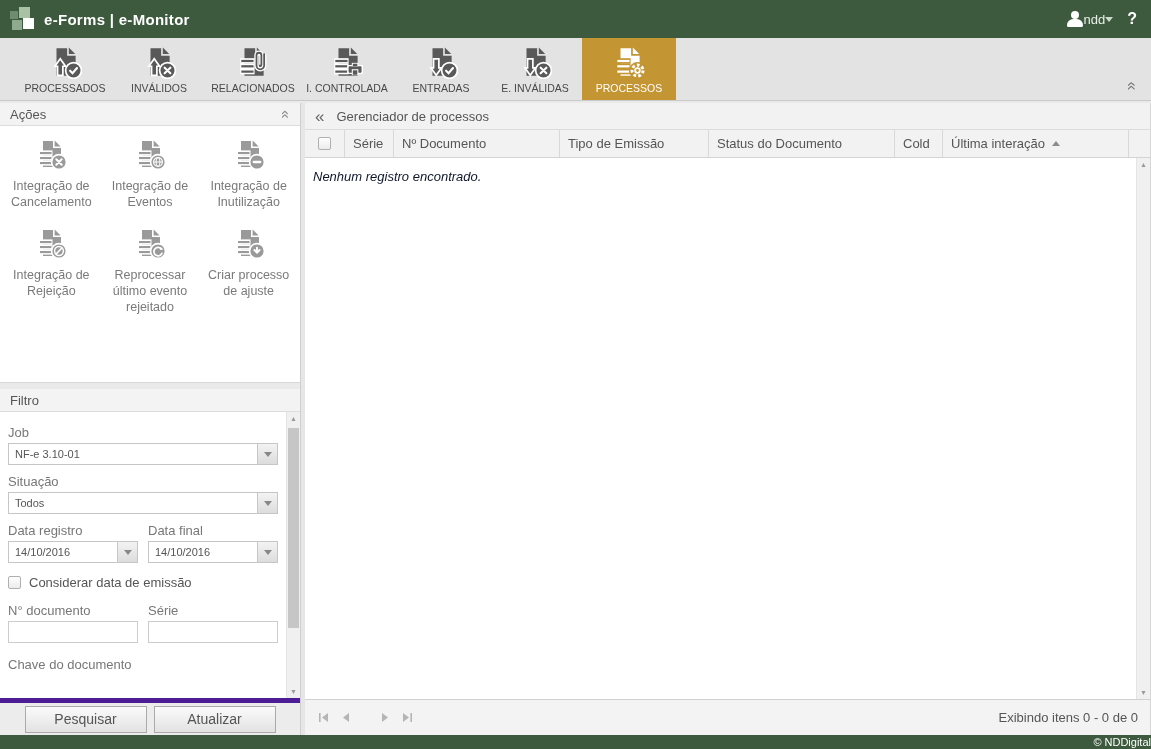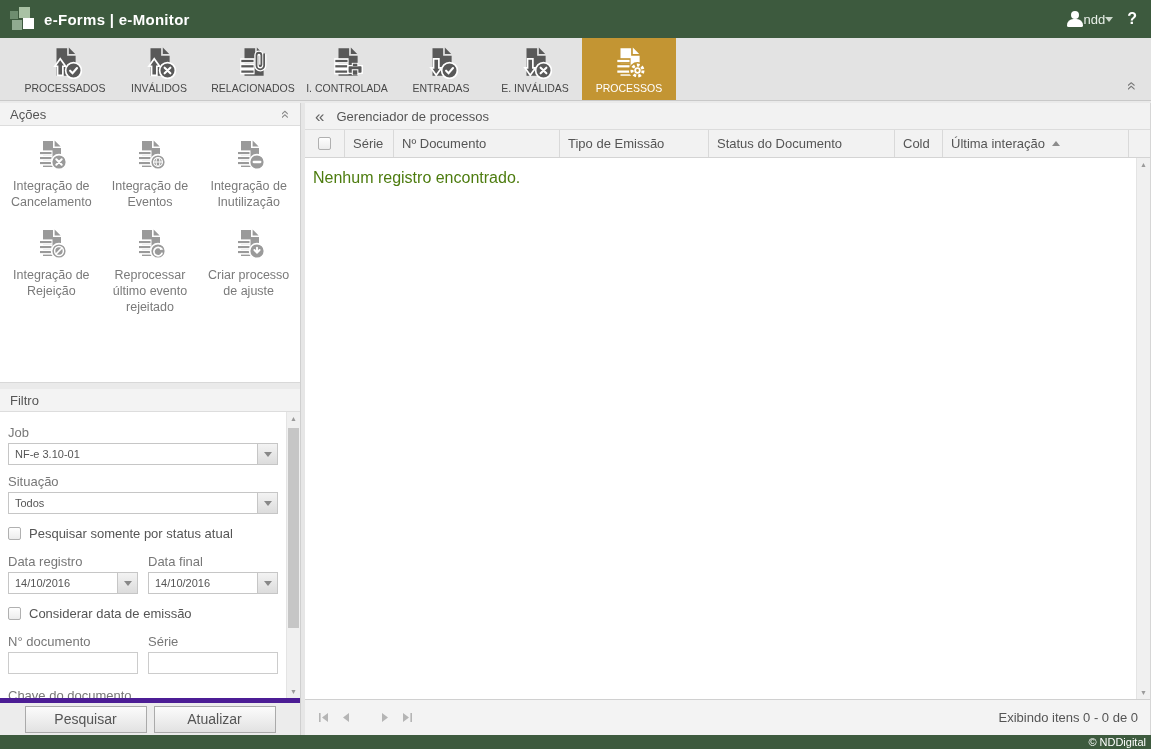--- a/index.html
+++ b/index.html
@@ -72,28 +72,28 @@
   
   .main-panel { flex:1; display:flex; flex-direction:column; background:#fff; border-right:1px solid #d6d6d6; min-width:0; min-height:0; }
   .main-hd { height:27px; background:#f2f2f2; border-bottom:1px solid #dcdcdc; display:flex; align-items:center; gap:12px; padding:0 10px; font-size:13px; color:#555; flex:0 0 auto; }
   .back-ic { font-size:17px; color:#666; cursor:pointer; line-height:1; }
   .tbl-hd { height:28px; display:flex; background:#f2f2f2; border-bottom:1px solid #d4d4d4; flex:0 0 auto; }
   .th { display:flex; align-items:center; padding:0 8px; font-size:13px; color:#555; border-right:1px solid #d9d9d9; white-space:nowrap; overflow:hidden; cursor:pointer; flex:0 0 auto; }
   .th.chk { justify-content:center; }
   .th.fill { flex:1 1 auto; border-right:none; cursor:default; }
   .sort-asc { width:0; height:0; border-left:4px solid transparent; border-right:4px solid transparent; border-bottom:5px solid #8c8c8c; margin-left:7px; }
   .tbl-body { flex:1; position:relative; background:#fff; min-height:0; }
-  .empty-msg { padding:11px 8px; font-size:16px; color:#4d7c0f; }
+  .empty-msg { padding:11px 8px; font-size:13px; color:#0f172a;font-style:italic; }
   .pagination { height:36px; background:#f3f3f3; border-top:1px solid #d0d0d0; display:flex; align-items:center; padding:0 12px; flex:0 0 auto; }
   .pg-btn { margin-right:9px; cursor:default; display:flex; align-items:center; }
   .pg-gap { width:18px; }
   .pg-status { margin-left:auto; font-size:13px; color:#555; }
 
   
-  .ftr { height:14px; background:#3d5a3e; color:#fff; font-size:11px; line-height:14px; text-align:right; padding-right:5px; flex:0 0 auto; }
+  .ftr { height:14px; background:#3d5a3e; color:#fff; font-size:11px; line-height:14px; text-align:right; flex:0 0 auto; }
 </style>
 </head>
 <body>
 
 <div class="app">
 
   <div class="hdr">
     <div class="logo">
         <i class="s1"></i>
         <i class="s2"></i>
@@ -337,24 +337,20 @@
               <span class="tri-dn"></span>
             </span>
         </div>
         <div class="f-label">Situação</div>
         <div class="combo">
           <span class="cv">Todos</span>
           <span class="cb">
               <span class="tri-dn"></span>
             </span>
         </div>
-        <div class="cb-row">
-          <span class="cbox"></span>
-          <label>Pesquisar somente por status atual</label>
-        </div>
         <div class="two-col">
           <div>
             <div class="f-label">Data registro</div>
             <div class="combo">
               <span class="cv">14/10/2016</span>
               <span class="cb">
                   <span class="tri-dn"></span>
                 </span>
             </div>
           </div>

